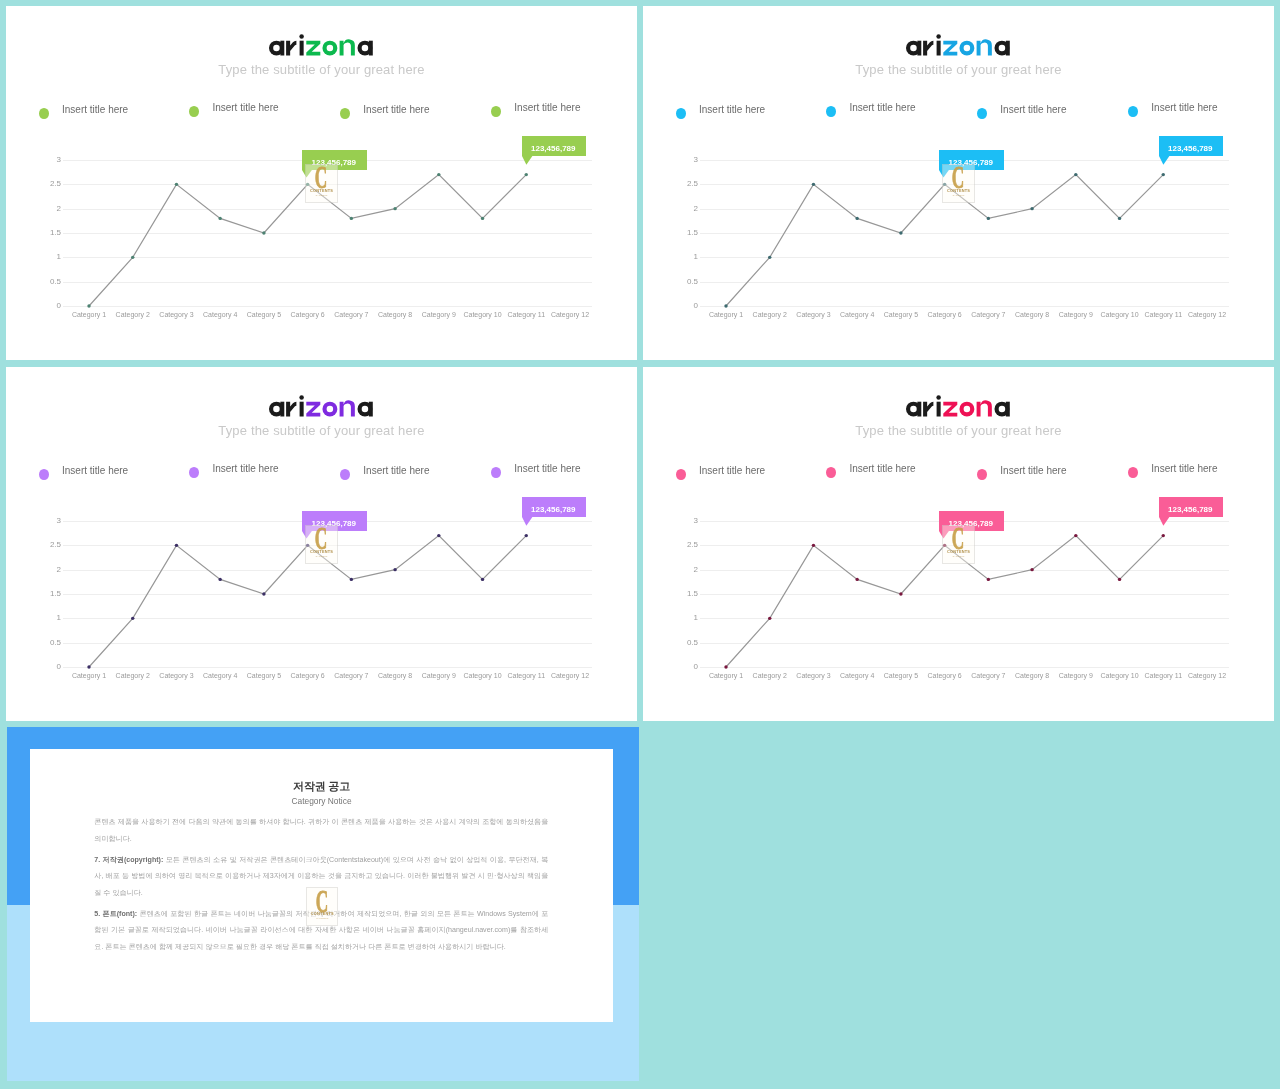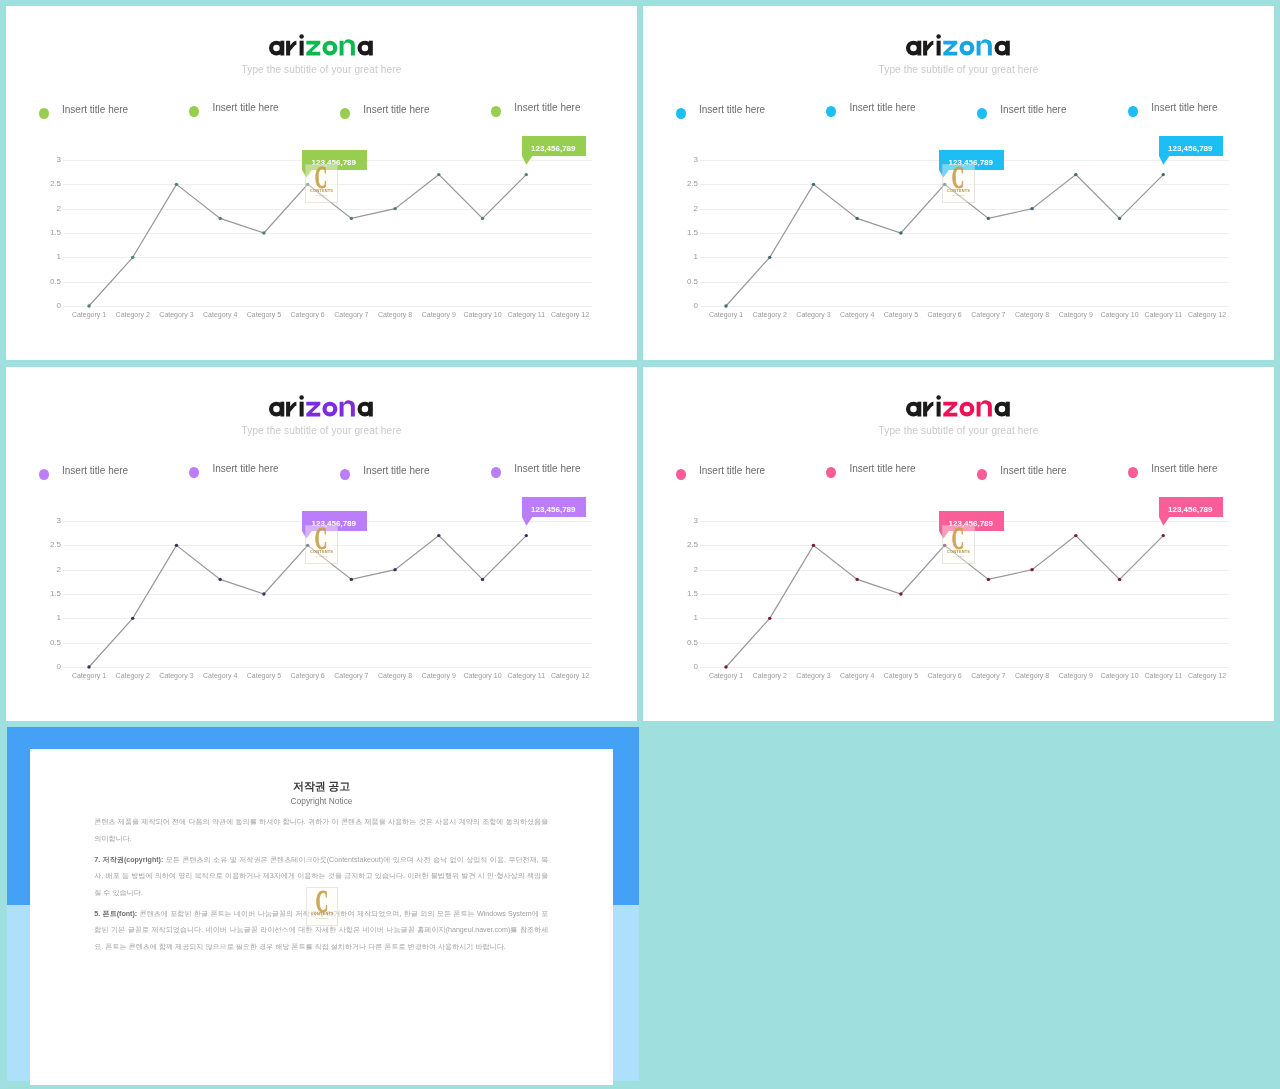--- a/index.html
+++ b/index.html
@@ -10,21 +10,21 @@
   .slide{position:absolute;background:#ffffff;overflow:hidden;}
   .s1{left:6px;top:6px;width:631px;height:354px;}
   .s2{left:643px;top:6px;width:631px;height:354px;}
   .s3{left:6px;top:367px;width:631px;height:354px;}
   .s4{left:643px;top:367px;width:631px;height:354px;}
 
   
   .logo{position:absolute;left:263px;top:28.1px;width:103.8px;height:22px;
         line-height:0;}
   .subtitle{position:absolute;left:0;right:0;top:56.8px;text-align:center;
-        font-size:10px;color:#c9c9c9;letter-spacing:0.15px;line-height:13px;}
+        font-size:13px;color:#c9c9c9;letter-spacing:0.15px;line-height:13px;}
 
   
   .legend{position:absolute;left:0;top:0;width:100%;height:0;}
   .lg{position:absolute;white-space:nowrap;height:0;}
   .lg .dot{position:absolute;left:0;top:0;width:10px;height:11.3px;border-radius:50%;}
   .lg .txt{position:absolute;left:23px;top:-4.2px;font-size:10px;
            color:#6b6b6b;white-space:nowrap;}
 
   
   .chart{position:absolute;left:0;top:0;width:631px;height:354px;}
@@ -46,21 +46,21 @@
           margin-top:0.6px;font-weight:bold;line-height:4.4px;opacity:.9;}
   .wm .t2{font-size:2.4px;letter-spacing:0.18px;color:#c2a469;display:block;
           margin-top:0.5px;line-height:3px;opacity:.85;}
 
   
   .s5wrap{position:absolute;left:6.5px;top:727px;width:632px;height:354px;}
   .s5blue{position:absolute;left:0px;top:0px;width:632px;height:178px;
           background:#44a1f5;}
   .s5blue2{position:absolute;left:0px;top:178px;width:632px;height:176px;
           background:#aee0fb;}
-  .s5page{position:absolute;left:23.2px;top:21.6px;width:583.7px;height:336px;
+  .s5page{position:absolute;left:23.2px;top:21.6px;width:583.7px;height:273px;
           background:#ffffff;overflow:hidden;}
   .cpTitle{position:absolute;left:0;right:0;top:30.5px;text-align:center;
            font-size:11px;font-weight:bold;color:#3b3b3b;line-height:14px;letter-spacing:-0.2px;
            font-family:"Liberation Sans",sans-serif;}
   .cpSub{position:absolute;left:0;right:0;top:47px;text-align:center;
          font-size:8.4px;color:#767676;line-height:10px;}
   .cpBody{position:absolute;left:64.6px;top:65.5px;width:454px;
           font-size:7.1px;line-height:16.7px;color:#a0a0a0;text-align:justify;
           font-family:"Liberation Sans",sans-serif;}
   .cpBody p{margin:0 0 4.0px 0;}
@@ -460,23 +460,23 @@
     <span class="c">C</span>
     <span class="t1">CONTENTS</span>
     <span class="t2">TAKEOUT</span>
   </div>
     </div>
     <div class="s5wrap">
       <div class="s5blue"></div>
 <div class="s5blue2"></div>
 <div class="s5page">
   <div class="cpTitle">저작권 공고</div>
-  <div class="cpSub">Copyright Notice</div>
+  <div class="cpSub">Category Notice</div>
   <div class="cpBody">
-          <p>콘텐츠 제품을 제작되어 전에 다음의 약관에 동의를 하셔야 합니다. 귀하가 이 콘텐츠 제품을 사용하는 것은 사용시 계약의 조항에 동의하셨음을 의미합니다.</p>
+          <p>콘텐츠 제품을 사용하기 전에 다음의 약관에 동의를 하셔야 합니다. 귀하가 이 콘텐츠 제품을 사용하는 것은 사용시 계약의 조항에 동의하셨음을 의미합니다.</p>
           <p><b>7. 저작권(copyright):</b> 모든 콘텐츠의 소유 및 저작권은 콘텐츠테이크아웃(Contentstakeout)에 있으며 사전 승낙 없이 상업적 이용, 무단전재, 복사, 배포 등 방법에 의하여 영리 목적으로 이용하거나 제3자에게 이용하는 것을 금지하고 있습니다. 이러한 불법행위 발견 시 민·형사상의 책임을 질 수 있습니다.</p>
           <p><b>5. 폰트(font):</b> 콘텐츠에 포함된 한글 폰트는 네이버 나눔글꼴의 저작권에 의거하여 제작되었으며, 한글 외의 모든 폰트는 Windows System에 포함된 기본 글꼴로 제작되었습니다. 네이버 나눔글꼴 라이선스에 대한 자세한 사항은 네이버 나눔글꼴 홈페이지(hangeul.naver.com)를 참조하세요. 폰트는 콘텐츠에 함께 제공되지 않으므로 필요한 경우 해당 폰트를 직접 설치하거나 다른 폰트로 변경하여 사용하시기 바랍니다.</p>
         </div>
         <div class="wm" style="left:276.6px;top:138.9px">
     <span class="c">C</span>
     <span class="t1">CONTENTS</span>
     <span class="t2">TAKEOUT</span>
   </div>
       </div>
     </div>

